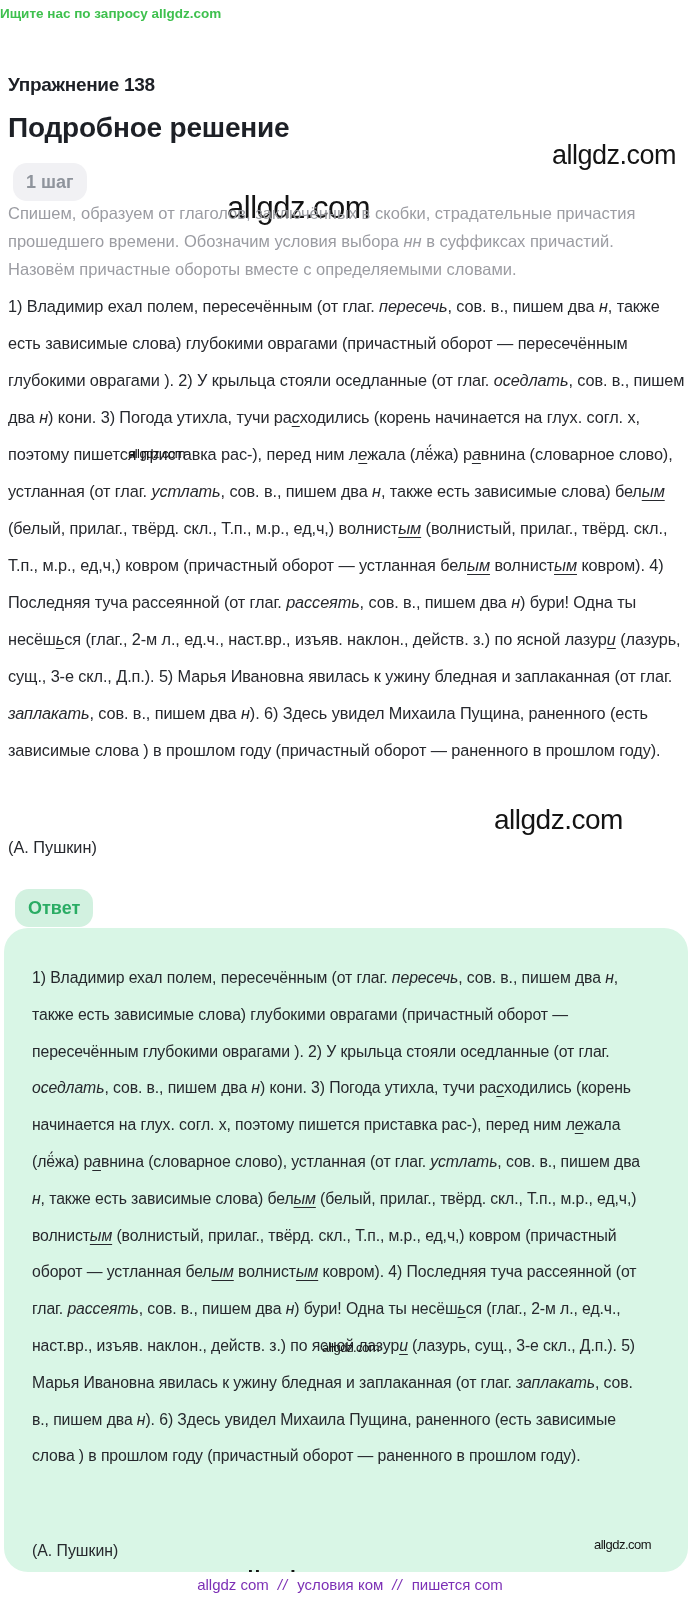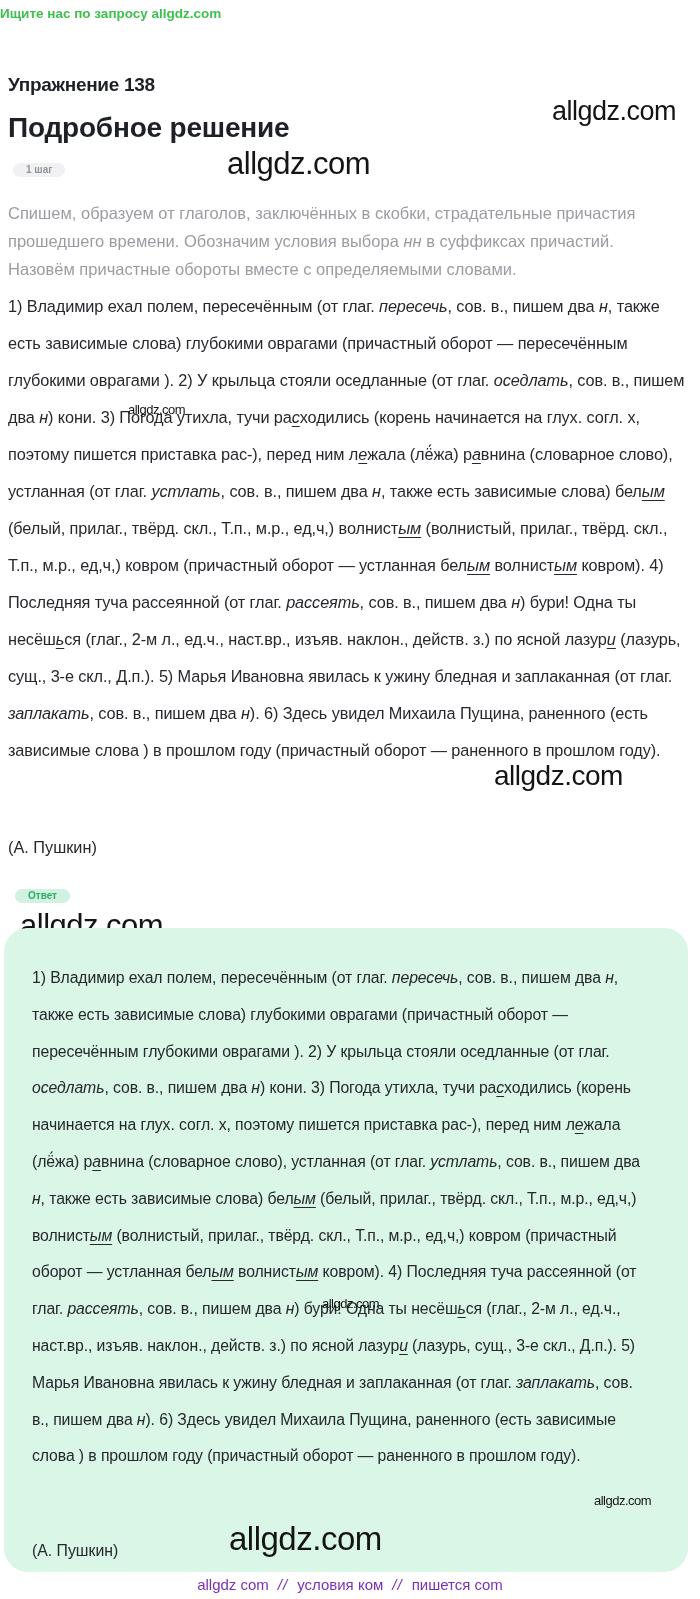--- a/index.html
+++ b/index.html
@@ -29,33 +29,33 @@
   .h1{
     position:absolute;top:42px;left:8px;
     font-size:19px;font-weight:800;letter-spacing:-0.3px;color:#1d2026;margin-top:32px;
   }
   .h2{
     position:absolute;top:112px;left:8px;
     font-size:28px;font-weight:800;letter-spacing:-0.2px;color:#1d2026;
   }
   .wm{
     position:absolute;color:var(--watermark);font-weight:500;
-    letter-spacing:-0.5px;white-space:nowrap;pointer-events:none;
+    letter-spacing:-0.5px;white-space:nowrap;pointer-events:none;margin-top:44px;
   }
   .wm1{top:96px;left:552px;font-size:27px;}
   .wm2{top:146px;left:227px;font-size:31px;}
   .wm3{top:402px;left:128px;font-size:13px;font-weight:400;}
   .wm4{top:760px;left:494px;font-size:28px;}
   .wm5{top:908px;left:20px;font-size:31px;}
   .wm6{top:368px;left:318px;font-size:13px;font-weight:400;}
   .wm7{top:565px;left:590px;font-size:13px;font-weight:400;}
   .wm8{top:592px;left:225px;font-size:33px;}
   .badge{
     position:absolute;display:inline-block;border-radius:14px;
-    font-size:10px;font-weight:600;padding:2px 13px;line-height:1;
+    font-size:18px;font-weight:600;padding:10px 13px;line-height:1;
   }
   .badge.step{top:163px;left:13px;background:var(--step-badge-bg);color:var(--step-badge-text);}
   .badge.answer{top:889px;left:15px;background:var(--answer-badge-bg);color:var(--answer-badge-text);}
   .intro{
     position:absolute;top:199px;left:8px;width:662px;
     font-size:16.5px;line-height:28px;color:var(--intro-text);font-weight:500;
   }
   .solution{
     position:absolute;top:288px;left:8px;width:688px;
     font-size:16.3px;line-height:37px;letter-spacing:-0.1px;

